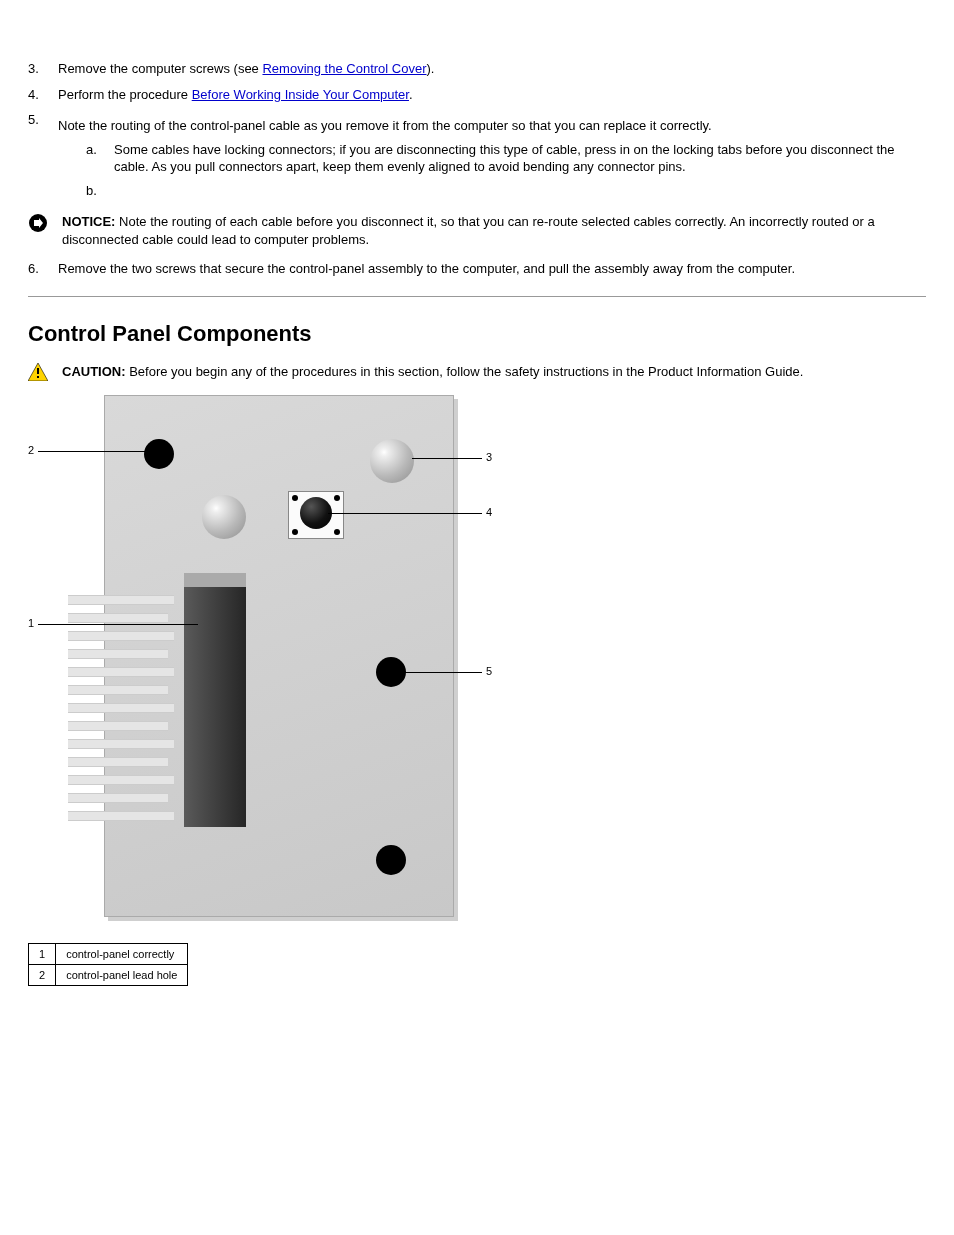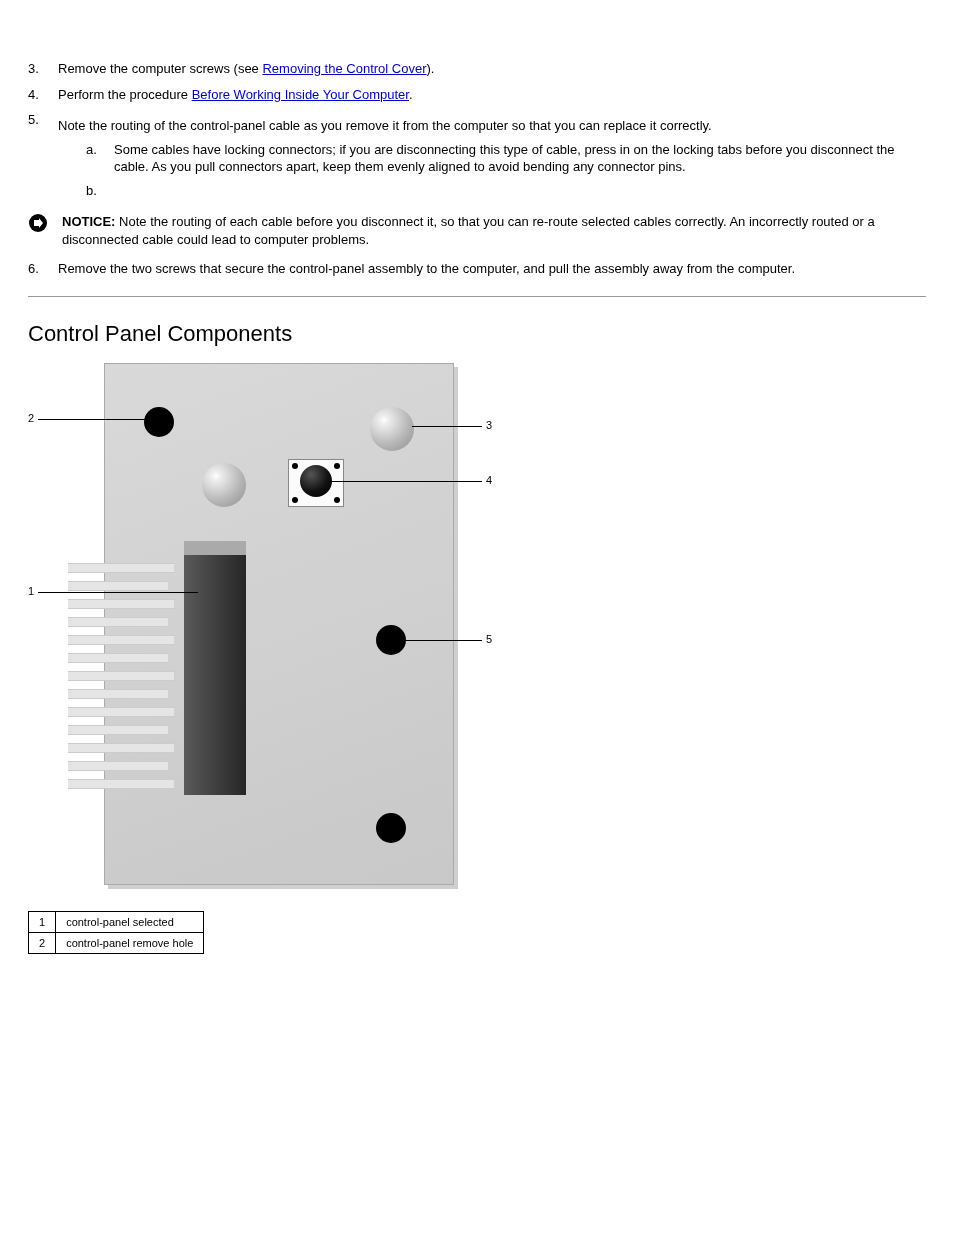--- a/index.html
+++ b/index.html
@@ -20,21 +20,21 @@
   .link { color: #0000cc; text-decoration: underline; cursor: pointer; }
   .sublist { margin: 6px 0 6px 28px; }
   .sublist .list-item { margin-bottom: 6px; }
   .sublabel { width: 28px; flex-shrink: 0; }
   .notice-row { display: flex; align-items: flex-start; margin: 6px 0 12px 0; }
   .notice-icon { width: 34px; flex-shrink: 0; }
   .notice-text { flex: 1; line-height: 1.35; }
   .arrow-icon { width: 20px; height: 20px; position: relative; }
   .arrow-icon svg { width: 20px; height: 20px; display: block; }
   hr { border: none; border-top: 1px solid #999; margin: 18px 0 24px 0; }
-  .section-title { font-size: 22px; font-weight: normal; margin-bottom: 16px; }
+  .section-title { font-size: 22px; font-weight: bold; margin-bottom: 16px; }
   .caution-icon svg { width: 20px; height: 18px; display: block; }
   .figure { position: relative; width: 480px; height: 540px; margin: 14px 0 6px 0; }
   
   .board-shadow { position: absolute; left: 80px; top: 4px; width: 350px; height: 522px; background: #cfcfcf; }
   .board { position: absolute; left: 76px; top: 0; width: 350px; height: 522px; background: linear-gradient(160deg,#d9d9d9,#c8c8c8); border: 1px solid #aaa; }
   
   .hole { position: absolute; width: 30px; height: 30px; background: #000; border-radius: 50%; }
   
   .led { position: absolute; width: 44px; height: 44px; border-radius: 50%; background: radial-gradient(circle at 32% 30%, #fff 0%, #eee 10%, #b9b9b9 55%, #8d8d8d 100%); }
   
@@ -106,20 +106,30 @@
   <li class="list-item">
     <span class="list-num">6.</span>
     <span class="list-body">Remove the two screws that secure the control-panel assembly to the computer, and pull the assembly away from the computer.</span>
   </li>
 </ol>
 
 <hr>
 
 <h2 class="section-title">Control Panel Components</h2>
 
+<div class="notice-row">
+  <span class="notice-icon caution-icon">
+    <svg viewBox="0 0 20 18">
+          <path d="M10 0 L20 18 L0 18 Z" fill="#ffd400" stroke="#000" stroke-width="0.6"></path>
+          <rect x="9" y="5" width="2" height="6" fill="#000"></rect>
+          <rect x="9" y="13" width="2" height="2" fill="#000"></rect>
+        </svg>
+  </span>
+  <span class="notice-text"><b>CAUTION:</b><span> Before you begin any of the procedures in this section, follow the safety instructions in the Product Information Guide.</span></span>
+</div>
 
 <div class="figure">
   <div class="board-shadow"></div>
   <div class="board"></div>
 
   <div class="hole" style="left:116px; top:44px;"></div>
   <div class="hole" style="left:348px; top:262px;"></div>
   <div class="hole" style="left:348px; top:450px;"></div>
 
   <div class="led" style="left:174px; top:100px;"></div>
@@ -165,22 +175,22 @@
   <span class="callout-num" style="left:458px; top:111px;">4</span>
 
   <div class="callout-line" style="left:376px; top:277px; width:78px;"></div>
   <span class="callout-num" style="left:458px; top:270px;">5</span>
 </div>
 
 <table class="parts-table">
   <tbody>
         <tr>
     <td class="num">1</td>
-    <td>control-panel selected</td>
+    <td>control-panel correctly</td>
   </tr>
   <tr>
     <td class="num">2</td>
-    <td>control-panel remove hole</td>
+    <td>control-panel lead hole</td>
   </tr>
 </tbody>
     </table>
 
 </div>
 
 </body></html>

